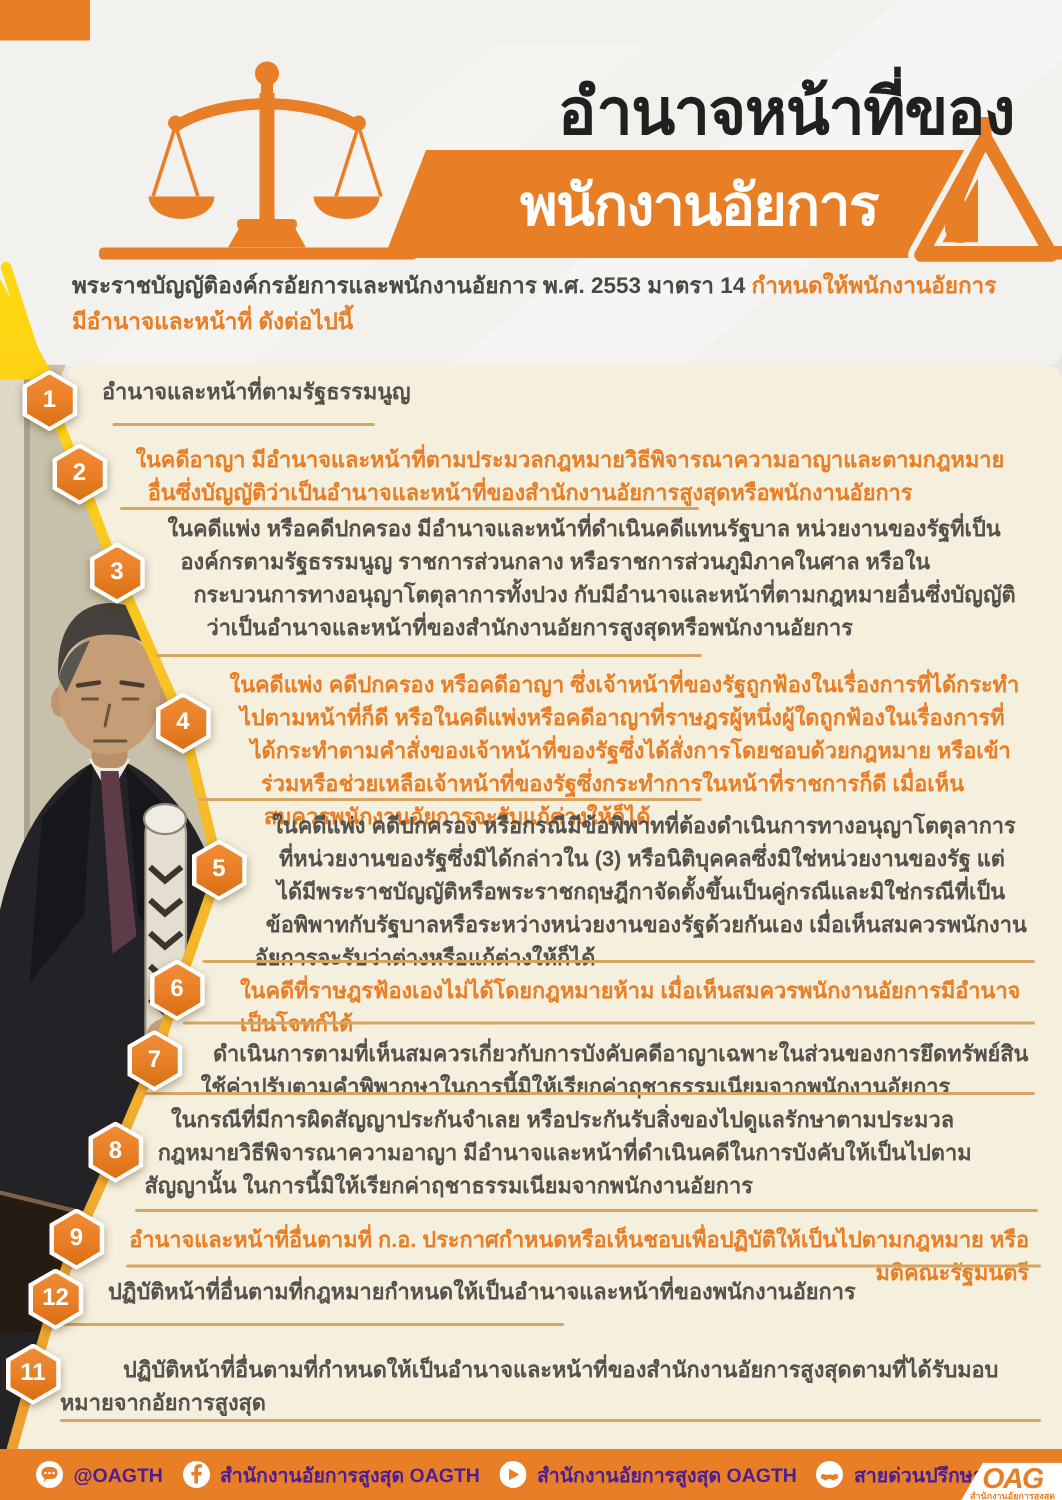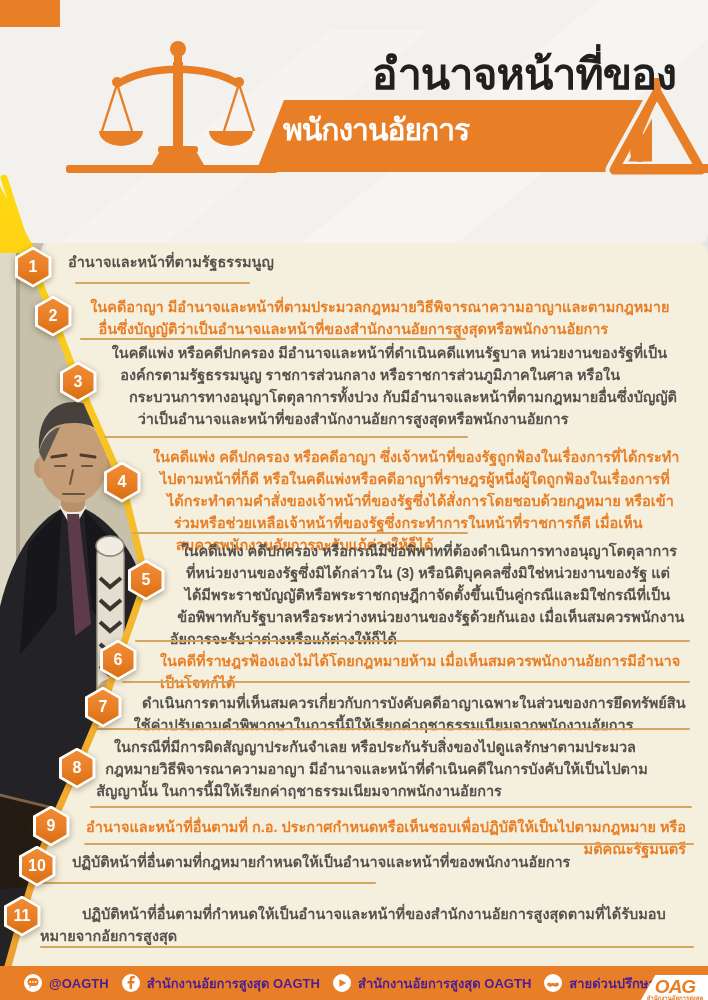--- a/index.html
+++ b/index.html
@@ -3,22 +3,22 @@
 <meta charset="utf-8">
 <style>
   html,body{margin:0;padding:0;background:#bdbcb8;}
   .stage{position:relative;width:708px;height:1000px;overflow:hidden;
          background:#e8e6e1;font-family:"Liberation Sans","DejaVu Sans",sans-serif;padding-left:8px;}
   .stage svg.bg{position:absolute;left:0;top:0;}
 
   
   .title1{position:absolute;left:280px;top:40px;width:396px;text-align:right;
           font-size:43px;font-weight:bold;color:#22201e;letter-spacing:-1px;}
-  .title2{position:absolute;left:283px;top:106px;width:366px;
-          font-size:30px;font-weight:bold;color:#ffffff;letter-spacing:-1px;}
+  .title2{position:absolute;left:283px;top:106px;width:366px;text-align:center;
+          font-size:38px;font-weight:bold;color:#ffffff;letter-spacing:-1px;}
   .subtitle{position:absolute;left:48px;top:179px;width:624px;
             font-size:15px;line-height:24px;color:#4c4945;font-weight:bold;}
   .subtitle .hl{color:#e87e25;}
 
   
   .item{position:absolute;left:0;width:700px;font-size:14.5px;line-height:22px;
         font-weight:bold;padding-right:14px;box-sizing:border-box;}
   .tone-dark{color:#55514c;}
   .tone-orange{color:#e87e25;}
   .item .shape{float:left;}
@@ -167,20 +167,21 @@
     </g>
 
     <g>
       <polygon points="0,186 37,253 0,253" fill="url(#gg)"></polygon>
       <polyline points="4,178 33,267 53,316 78,382 122,482 146,580 118,660 103,707 77,768 51,826 37,866 22,916 8,966" fill="none" stroke="url(#gg)" stroke-width="7" stroke-linejoin="round" stroke-linecap="round"></polyline>
     </g>
   </svg>
 
   <div class="title1">อำนาจหน้าที่ของ</div>
   <div class="title2">พนักงานอัยการ</div>
+  <div class="subtitle"><span>พระราชบัญญัติองค์กรอัยการและพนักงานอัยการ พ.ศ. 2553 มาตรา 14 </span><span class="hl">กำหนดให้พนักงานอัยการมีอำนาจและหน้าที่ ดังต่อไปนี้</span></div>
 
   <div id="list">
       <div class="item tone-dark" style="top: 251px; padding-left: 68px;"><span>อำนาจและหน้าที่ตามรัฐธรรมนูญ</span></div>
       <div class="sep" style="top: 282px; left: 75px; width: 175px;"></div>
       <div class="badge" style="left: 14.5px; top: 246.5px;">
         <div class="hexw"></div>
         <div class="hexi"></div>
         <div class="num">1</div>
       </div>
       <div class="item tone-orange" style="top: 296px;"><div class="shape" style="width: 102px; height: 48px; shape-outside: polygon(0px 0px, 82px 0px, 100px 48px, 0px 48px);"></div><span>ในคดีอาญา มีอำนาจและหน้าที่ตามประมวลกฎหมายวิธีพิจารณาความอาญาและตามกฎหมายอื่นซึ่งบัญญัติว่าเป็นอำนาจและหน้าที่ของสำนักงานอัยการสูงสุดหรือพนักงานอัยการ</span></div>
@@ -237,21 +238,21 @@
       <div class="badge" style="left: 32.5px; top: 805.5px;">
         <div class="hexw"></div>
         <div class="hexi"></div>
         <div class="num">9</div>
       </div>
       <div class="item tone-dark" style="top: 851px; padding-left: 72px;"><span>ปฏิบัติหน้าที่อื่นตามที่กฎหมายกำหนดให้เป็นอำนาจและหน้าที่ของพนักงานอัยการ</span></div>
       <div class="sep" style="top: 882px; left: 36px; width: 340px;"></div>
       <div class="badge" style="left: 18.5px; top: 845.5px;">
         <div class="hexw"></div>
         <div class="hexi"></div>
-        <div class="num">10</div>
+        <div class="num">12</div>
       </div>
       <div class="item tone-dark" style="top: 903px; padding-left: 40px; text-indent: 42px;"><span>ปฏิบัติหน้าที่อื่นตามที่กำหนดให้เป็นอำนาจและหน้าที่ของสำนักงานอัยการสูงสุดตามที่ได้รับมอบหมายจากอัยการสูงสุด</span></div>
       <div class="sep" style="top: 946px; left: 40px; width: 654px;"></div>
       <div class="badge" style="left: 3.5px; top: 895.5px;">
         <div class="hexw"></div>
         <div class="hexi"></div>
         <div class="num">11</div>
       </div>
     </div>
 

